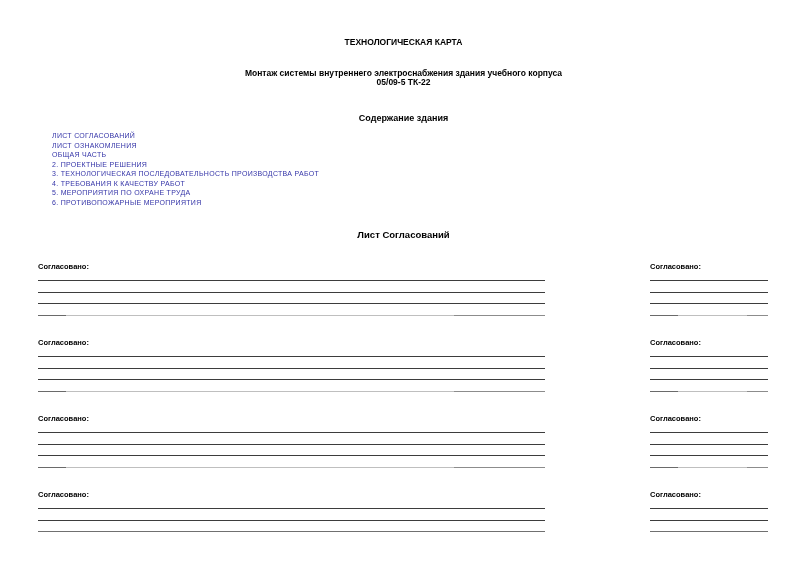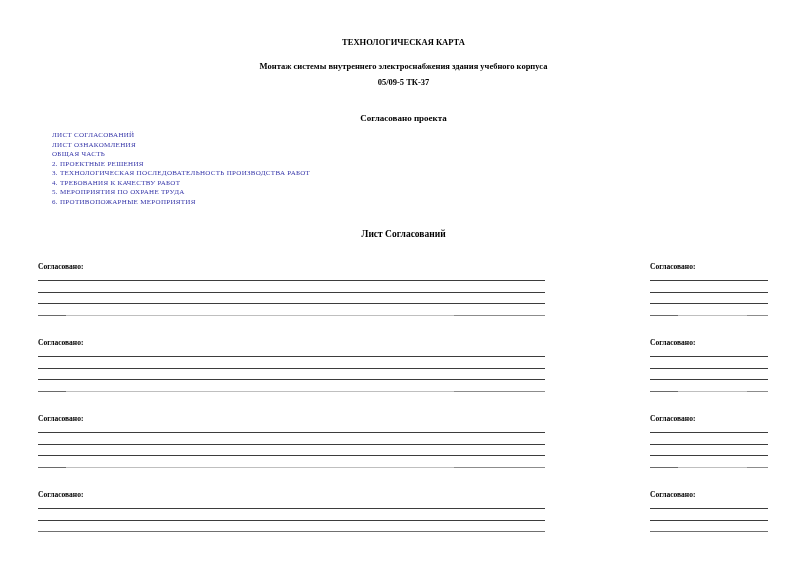--- a/index.html
+++ b/index.html
@@ -1,34 +1,34 @@
 <!DOCTYPE html>
 <html><head>
 <meta charset="utf-8">
 <style>
   html, body { margin: 0; padding: 0; background: #ffffff; }
   .page {
     position: relative;
     width: 807px;
     height: 571px;
     background: #ffffff;
-    font-family: Liberation Serif, serif;
+    font-family: Liberation Sans, sans-serif;
     color: #000000;
     overflow: hidden;
   }
   .h {
     position: absolute;
     left: 0;
     width: 100%;
     text-align: center;
     font-weight: bold;
     white-space: nowrap;
   }
   .title            { top: 37px;  font-size: 8.5px; }
-  .subtitle         { top: 61px;  font-size: 8.5px; }
+  .subtitle         { top: 68px;  font-size: 8.5px; }
   .docnum           { top: 77px;  font-size: 8.5px; }
   .contents-heading { top: 113px; font-size: 9px;   }
   .sheet-heading    { top: 229px; font-size: 9.5px; }
 
   .toc {
     position: absolute;
     left: 52px;
     top: 131px;
     display: flex;
     flex-direction: column;
@@ -75,22 +75,22 @@
   }
   .ln.mid { border-top-color: #707070; }
 </style>
 </head>
 <body>
 
 <div class="page">
 
   <div class="h title">ТЕХНОЛОГИЧЕСКАЯ КАРТА</div>
   <div class="h subtitle">Монтаж системы внутреннего электроснабжения здания учебного корпуса</div>
-  <div class="h docnum">05/09-5 ТК-37</div>
-  <div class="h contents-heading">Согласовано проекта</div>
+  <div class="h docnum">05/09-5 ТК-22</div>
+  <div class="h contents-heading">Содержание здания</div>
 
   <div class="toc">
     <a class="toc-link">ЛИСТ СОГЛАСОВАНИЙ</a>
     <a class="toc-link">ЛИСТ ОЗНАКОМЛЕНИЯ</a>
     <a class="toc-link">ОБЩАЯ ЧАСТЬ</a>
     <a class="toc-link">2. ПРОЕКТНЫЕ РЕШЕНИЯ</a>
     <a class="toc-link">3. ТЕХНОЛОГИЧЕСКАЯ ПОСЛЕДОВАТЕЛЬНОСТЬ ПРОИЗВОДСТВА РАБОТ</a>
     <a class="toc-link">4. ТРЕБОВАНИЯ К КАЧЕСТВУ РАБОТ</a>
     <a class="toc-link">5. МЕРОПРИЯТИЯ ПО ОХРАНЕ ТРУДА</a>
     <a class="toc-link">6. ПРОТИВОПОЖАРНЫЕ МЕРОПРИЯТИЯ</a>

